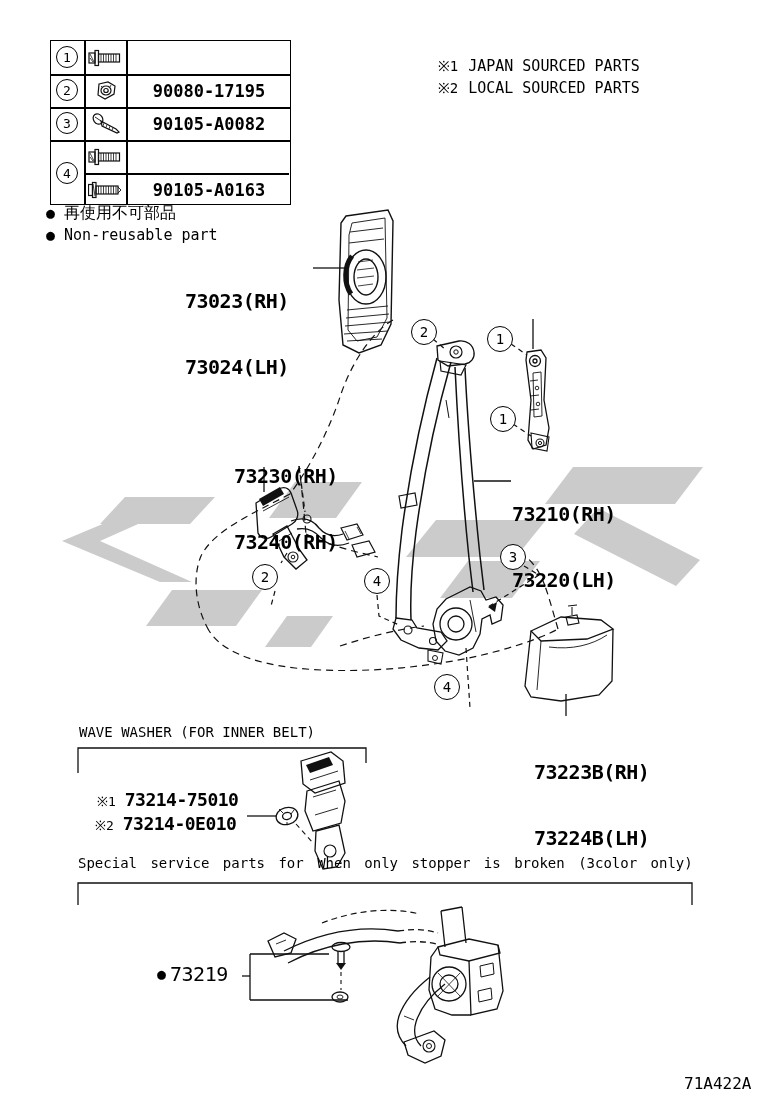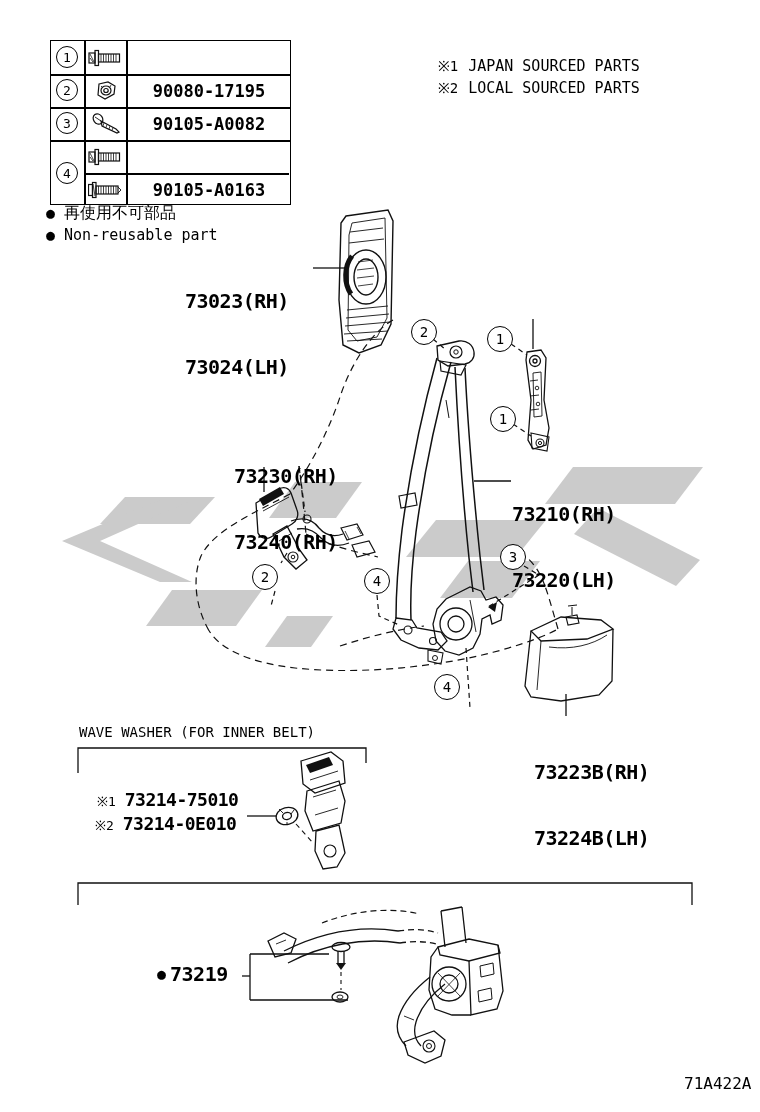--- a/index.html
+++ b/index.html
@@ -22,21 +22,21 @@
   .ticon{position:absolute;left:34px;width:41px;height:33px;display:flex;align-items:center;justify-content:center}
   .noterow{position:absolute;font-size:15px;white-space:pre}
   .noterow .mk{font-size:14px;margin-right:10px}
   .legend{position:absolute;font-size:15px;white-space:pre}
   .legend .jp{font-size:16px}
   .wwrow{position:absolute;display:flex;align-items:baseline;white-space:pre}
   .wwrow .mk{font-size:13px;margin-right:9px}
   .wwrow .pn{font-weight:700;font-size:18px;letter-spacing:-0.5px}
   .stopper{position:absolute;display:flex;align-items:center;white-space:pre}
   .stopper .bt{font-size:15px;margin-right:4px}
-  .stopper .pn{font-weight:700;font-size:20px;letter-spacing:-0.5px}
+  .stopper .pn{font-weight:400;font-size:20px;letter-spacing:-0.5px}
   .special{position:absolute;font-size:14px;word-spacing:5px;white-space:pre}
   .code{position:absolute;font-size:16px}
   svg{display:block}
 </style>
 </head>
 <body>
 
 <div id="stage">
 
   <svg id="art" width="760" height="1112" viewBox="0 0 760 1112">
@@ -336,16 +336,17 @@
   <div class="small" style="left:79px;top:723px;font-size:14px">WAVE WASHER (FOR INNER BELT)</div>
   <div class="wwrow" style="left:97px;top:789px">
     <span class="mk">※1</span>
     <span class="pn">73214-75010</span>
   </div>
   <div class="wwrow" style="left:95px;top:813px">
     <span class="mk">※2</span>
     <span class="pn">73214-0E010</span>
   </div>
 
+  <div class="special" style="left:78px;top:855px">Special service parts for When only stopper is broken (3color only)</div>
 
   <div class="code" style="left:684px;top:1074px">71A422A</div>
 
 </div>
 
 </body></html>

